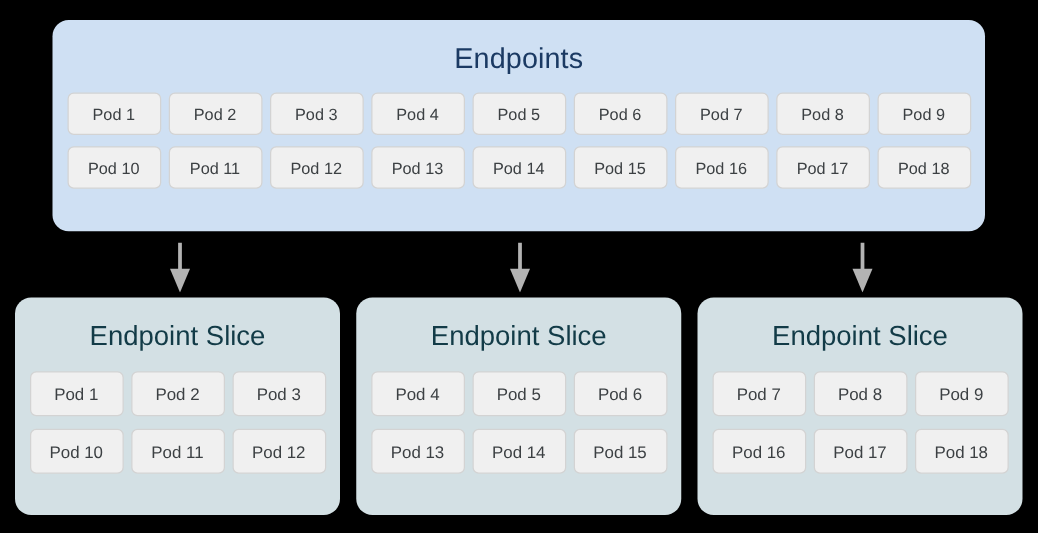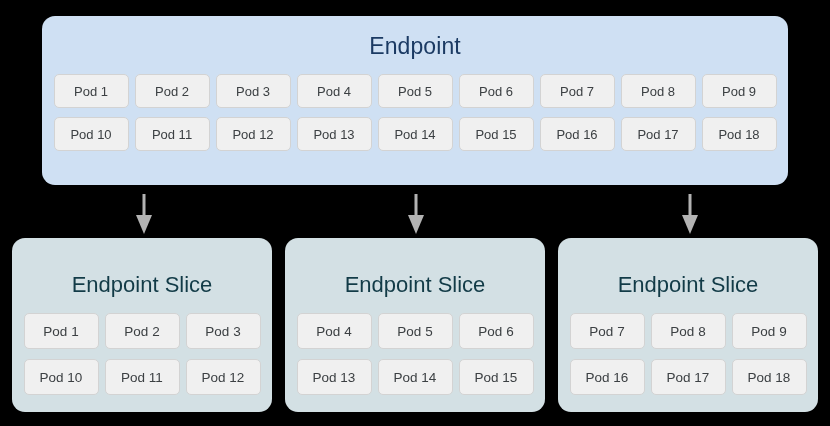--- a/index.html
+++ b/index.html
@@ -99,21 +99,21 @@
   }
   .slice-1 { left: 12px; }
   .slice-2 { left: 285px; }
   .slice-3 { left: 558px; }
 
   .slice-title {
     text-align: center;
     color: #123b47;
     font-size: 22px;
     line-height: 22px;
-    padding-top: 36px;
+    padding-top: 20px;
     font-weight: 400;
   }
 
   .slice-rows {
     margin-top: 17px;
     display: flex;
     flex-direction: column;
     gap: 10px;
     align-items: center;
   }
@@ -123,21 +123,21 @@
     height: 36px;
     font-size: 13.5px;
   }
 </style>
 </head>
 <body>
 
 <div id="stage">
 
   <div class="endpoints-box">
-    <div class="endpoints-title">Endpoint</div>
+    <div class="endpoints-title">Endpoints</div>
     <div class="endpoints-rows">
 
       <div class="pod-row">
         <div class="pod">Pod 1</div>
         <div class="pod">Pod 2</div>
         <div class="pod">Pod 3</div>
         <div class="pod">Pod 4</div>
         <div class="pod">Pod 5</div>
         <div class="pod">Pod 6</div>
         <div class="pod">Pod 7</div>

